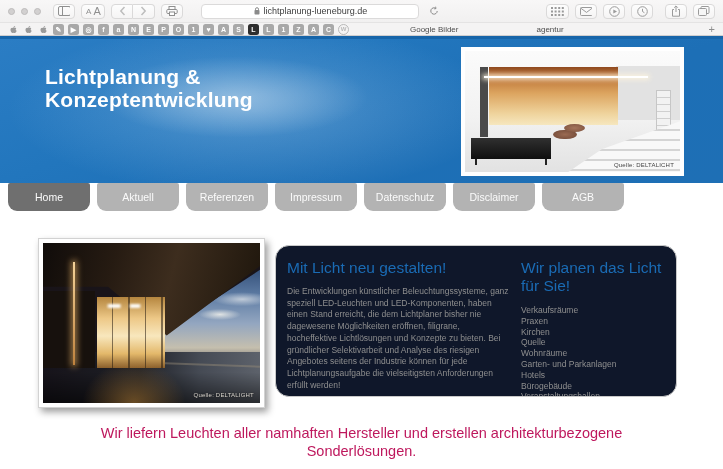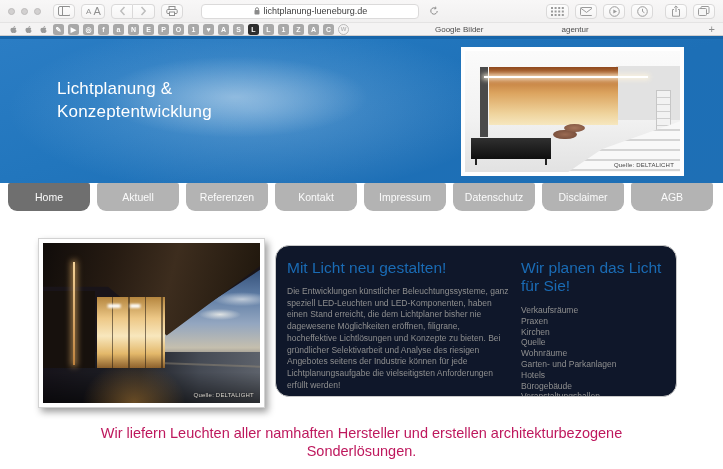--- a/index.html
+++ b/index.html
@@ -35,34 +35,34 @@
   .favicons{display:flex;gap:4px;align-items:center;}
   .fav{width:11px;height:11px;display:flex;align-items:center;justify-content:center;}
   .fav.tile{background:#a8a8a8;border-radius:2.5px;color:#fff;}
   .fav.tile.active{background:#2e2e2e;}
   .fav.circle{width:11px;height:11px;background:none;border:1px solid #b9b9b9;
     border-radius:50%;color:#b9b9b9;}
   .fav .glyph{font-size:7px;font-weight:bold;line-height:1;}
   .fav.circle .glyph{font-size:6px;}
   .fav:not(.apple) .apple-svg{display:none;}
   .bm{font-size:8px;color:#4c4c4c;white-space:nowrap;}
-  .bm1{margin-left:86px;}
+  .bm1{margin-left:61px;}
   .bm2{margin-left:78px;}
   .plus{margin-left:auto;font-size:11px;color:#8d8d8d;}
 
   
   .site{position:absolute;left:0;top:36px;width:723px;height:433px;background:#fff;}
 
   .hero{position:relative;width:723px;height:147px;border-top:3px solid #1765a9;
     background:
       radial-gradient(ellipse 190px 58px at 235px 58px, rgba(255,255,255,.38), rgba(255,255,255,0) 70%),
       radial-gradient(ellipse 330px 115px at 255px 70px, rgba(185,216,243,.33), rgba(185,216,243,0) 75%),
       linear-gradient(160deg,#2b7dc4 0%,#2276bd 35%,#1d6fb6 65%,#1e6fb5 100%);}
-  .hero h1{position:absolute;left:45px;top:26px;margin:12px;color:#fff;
-    font-size:17px;line-height:23px;font-weight:400;letter-spacing:.2px;}
+  .hero h1{position:absolute;left:45px;top:26px;margin:0;color:#fff;
+    font-size:21px;line-height:23px;font-weight:700;letter-spacing:.2px;}
   .hero .sub{position:absolute;left:45px;top:88px;color:#fff;font-size:17px;font-weight:400;}
   .hero-img{position:absolute;left:461px;top:8px;width:223px;height:129px;background:#fff;padding:4px;}
   .room{position:relative;width:215px;height:121px;overflow:hidden;
     background:linear-gradient(180deg,#fbfbfb 0%,#f2f2f2 55%,#e2e2e2 100%);}
   .room .wallback{position:absolute;left:70%;top:12%;width:30%;height:45%;background:#e2e2e2;}
   .room .slot{position:absolute;left:7%;top:13%;width:3.5%;height:58%;background:#4a4a4a;}
   .room .panel{position:absolute;left:11%;top:13%;width:60%;height:48%;
     background:linear-gradient(180deg,#8f4a20 0%,#b96f33 15%,#dca45f 45%,#efd39c 80%,#f6e7bf 100%);}
   .room .lamp{position:absolute;left:9%;top:21%;width:76%;height:2px;background:#fff;
     box-shadow:0 0 5px 1.5px rgba(255,246,222,.95);}
@@ -374,21 +374,20 @@
         <span class="cap">Quelle: DELTALICHT</span>
       </div>
     </div>
   </div>
 
   <nav class="tabs">
 
   <a class="tab active">Home</a>
       <a class="tab">Aktuell</a>
       <a class="tab">Referenzen</a>
-      <a class="tab">Kontakt</a>
       <a class="tab">Impressum</a>
       <a class="tab">Datenschutz</a>
       <a class="tab">Disclaimer</a>
       <a class="tab">AGB</a>
     </nav>
 
   <div class="content">
 
     <div class="photo-frame">
       <div class="dusk">

